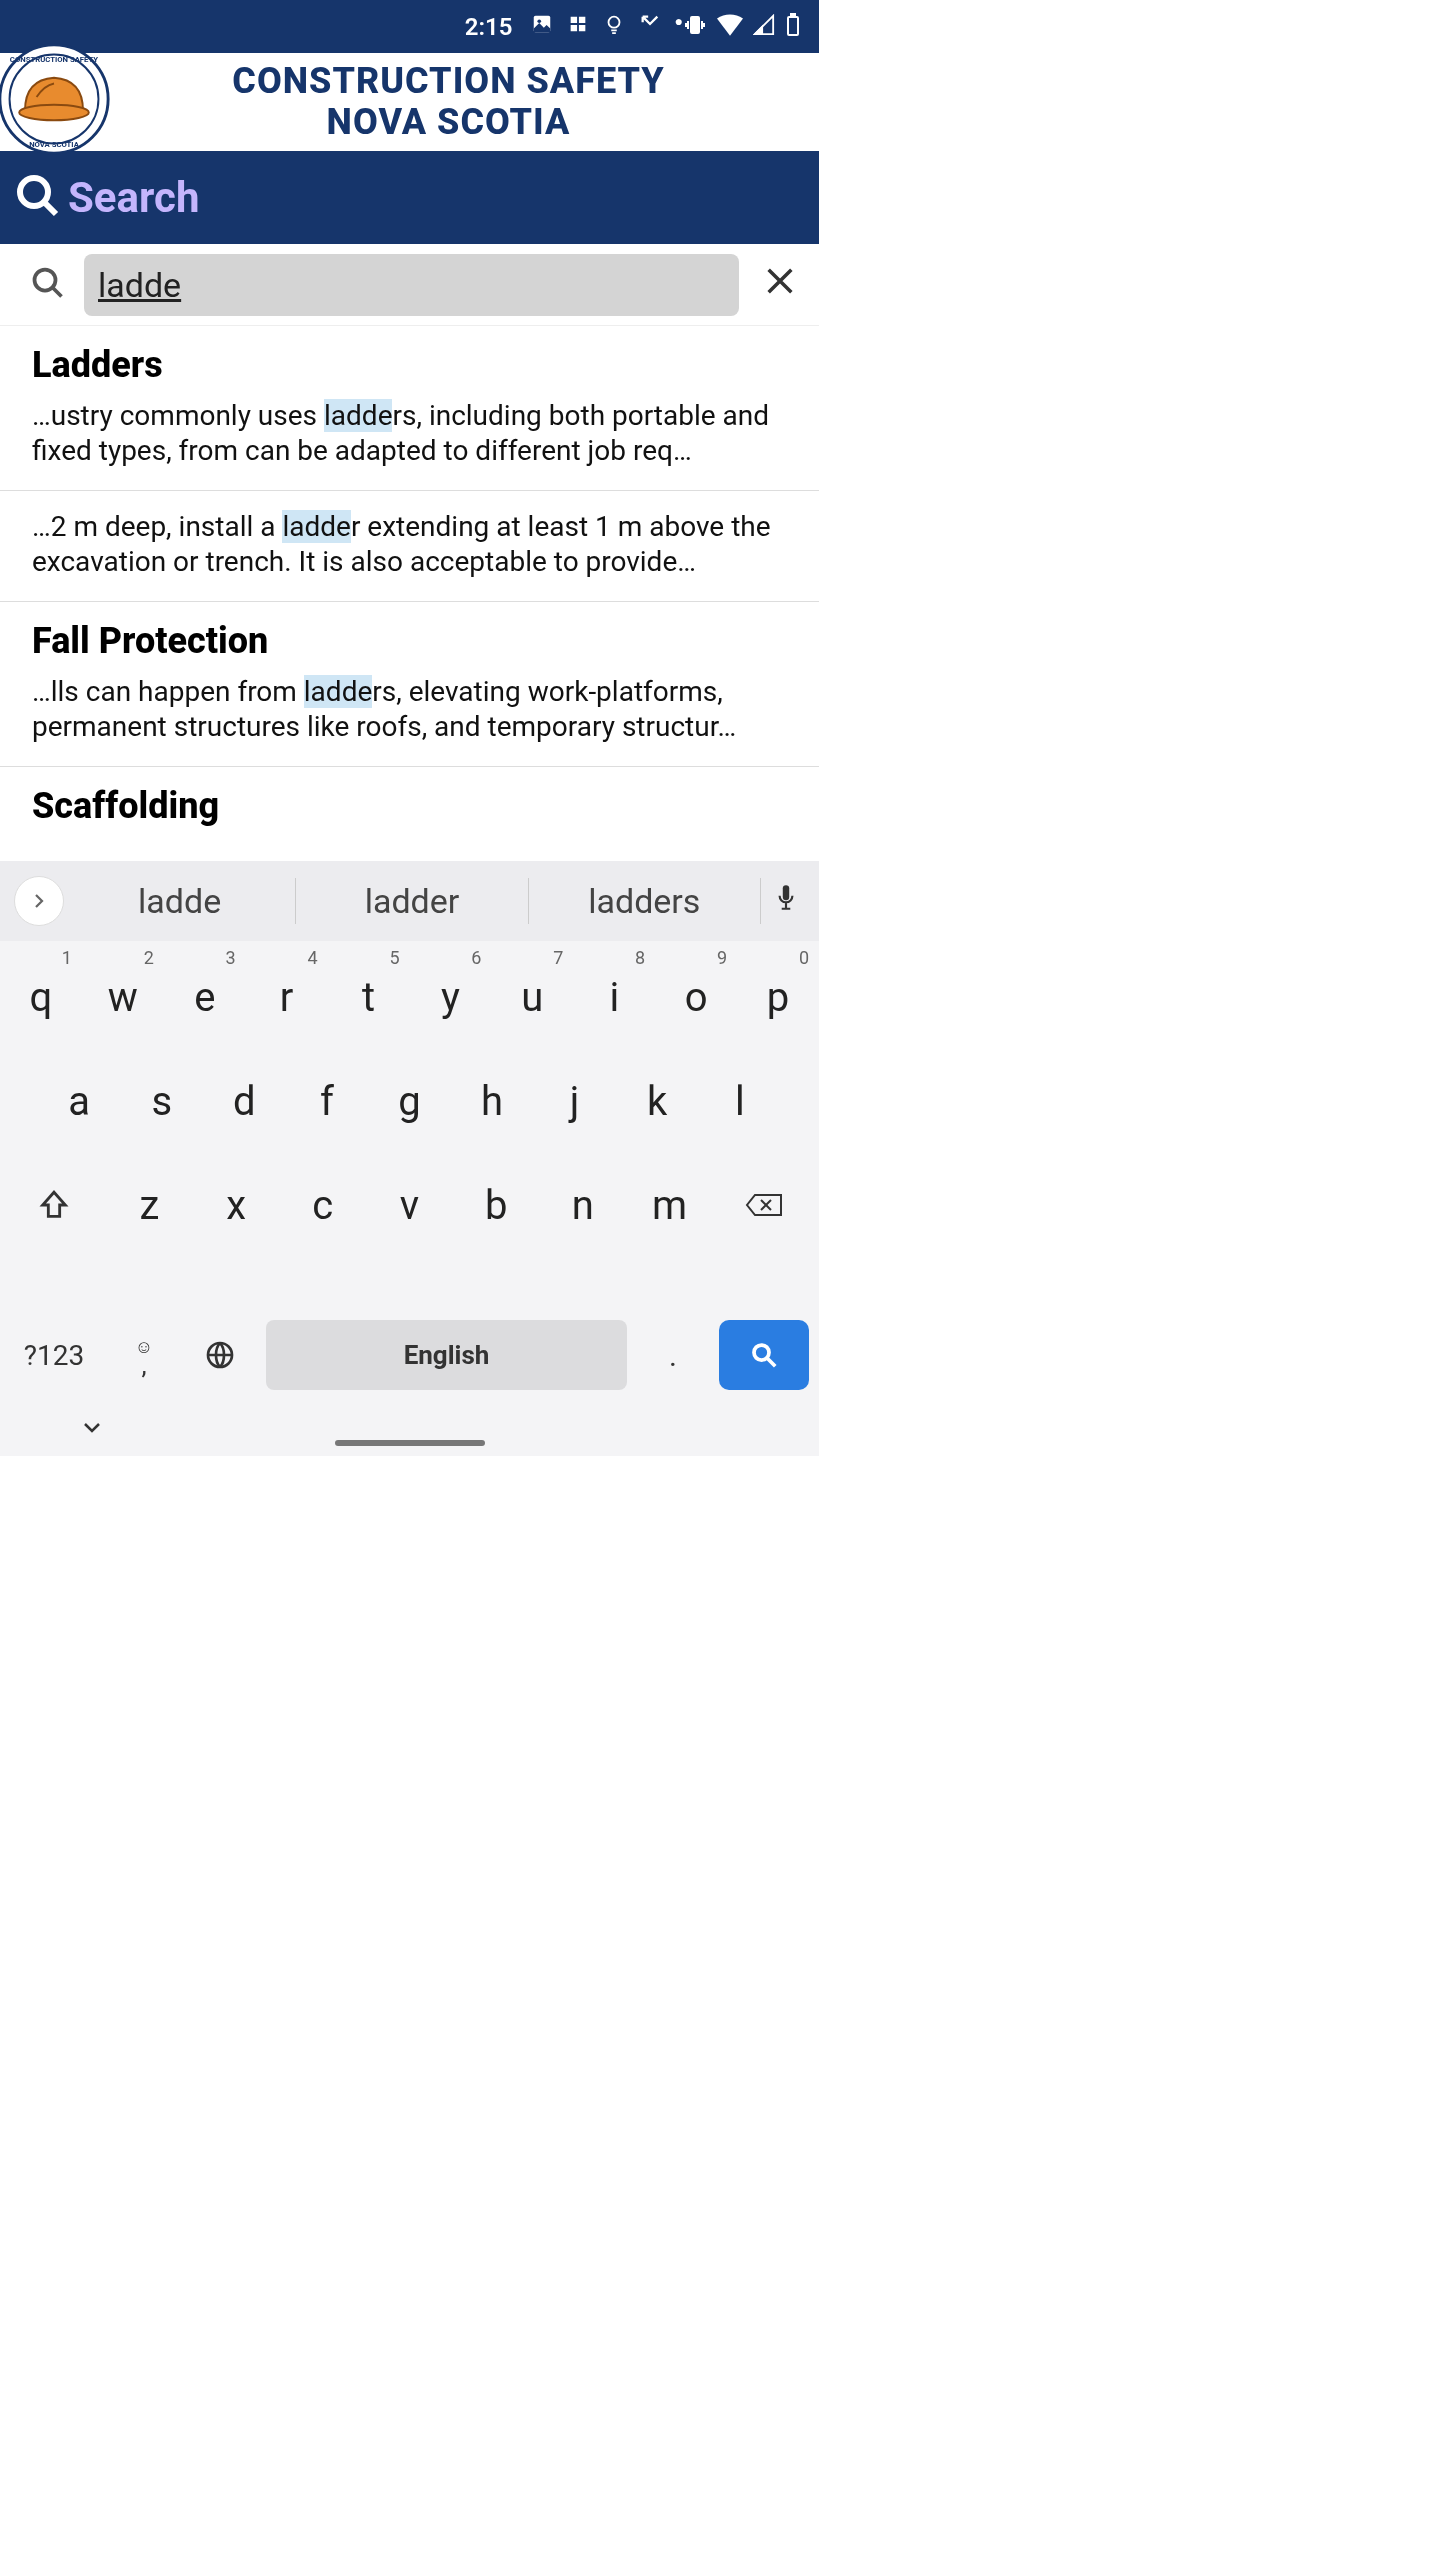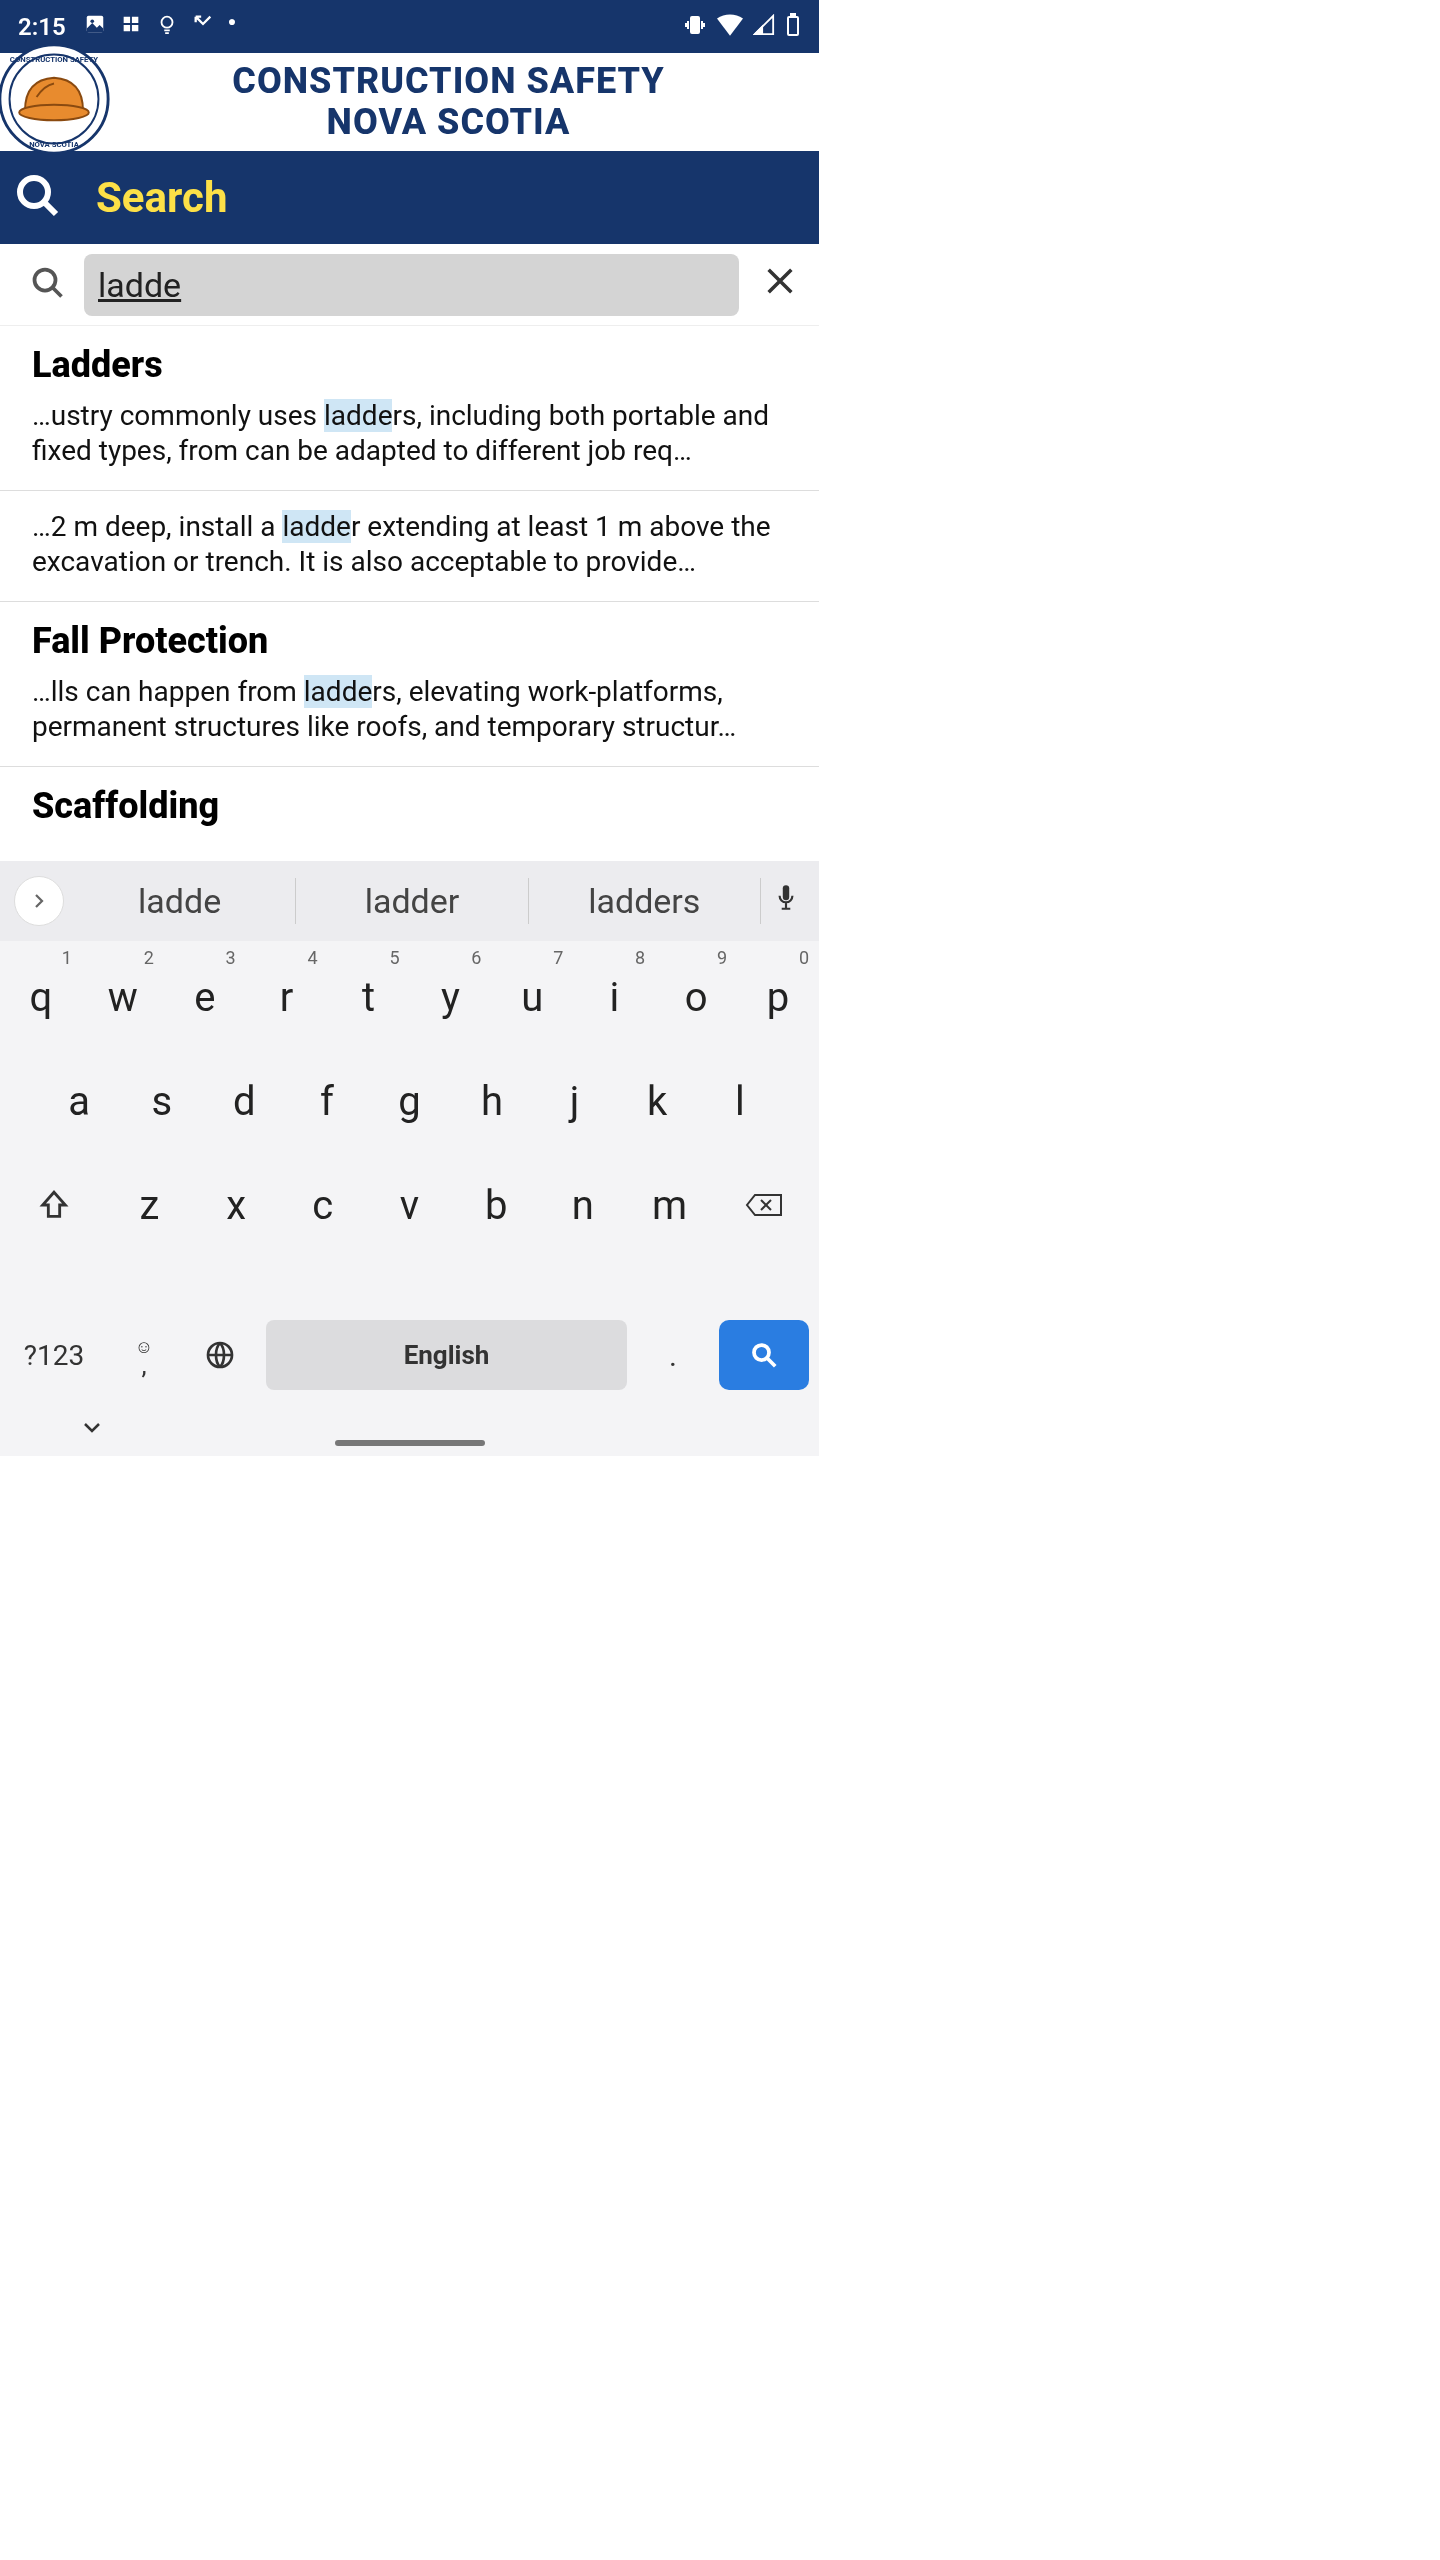--- a/index.html
+++ b/index.html
@@ -9,21 +9,21 @@
     font-family: -apple-system, BlinkMacSystemFont, "Segoe UI", Roboto, Arial, sans-serif;
     background: #fff;
     overflow: hidden;
     position: relative;
   }
   .status-bar {
     background: #16356b;
     height: 53px;
     display: flex;
     align-items: center;
-    justify-content: space-between;
+    justify-content: flex-end;
     padding: 0 18px;
     color: #fff;
   }
   .status-left { display: flex; align-items: center; gap: 18px; font-size: 24px; font-weight: 600; }
   .status-left .icon-set { display: flex; gap: 14px; font-size: 22px; }
   .status-right { display: flex; align-items: center; gap: 10px; }
   .app-header {
     background: #fff;
     height: 98px;
     display: flex;
@@ -47,22 +47,22 @@
     letter-spacing: 1px;
     line-height: 1.15;
     padding-right: 50px;
   }
   .search-header {
     background: #16356b;
     height: 93px;
     display: flex;
     align-items: center;
     padding: 0 14px;
-    gap: 34px;
-    color: #fde047;
+    gap: 6px;
+    color: #c4b5fd;
   }
   .search-header span.title { font-size: 42px; font-weight: 700; }
   .search-row {
     height: 82px;
     display: flex;
     align-items: center;
     padding: 0 16px 0 30px;
     border-bottom: 1px solid #eee;
     gap: 18px;
   }

